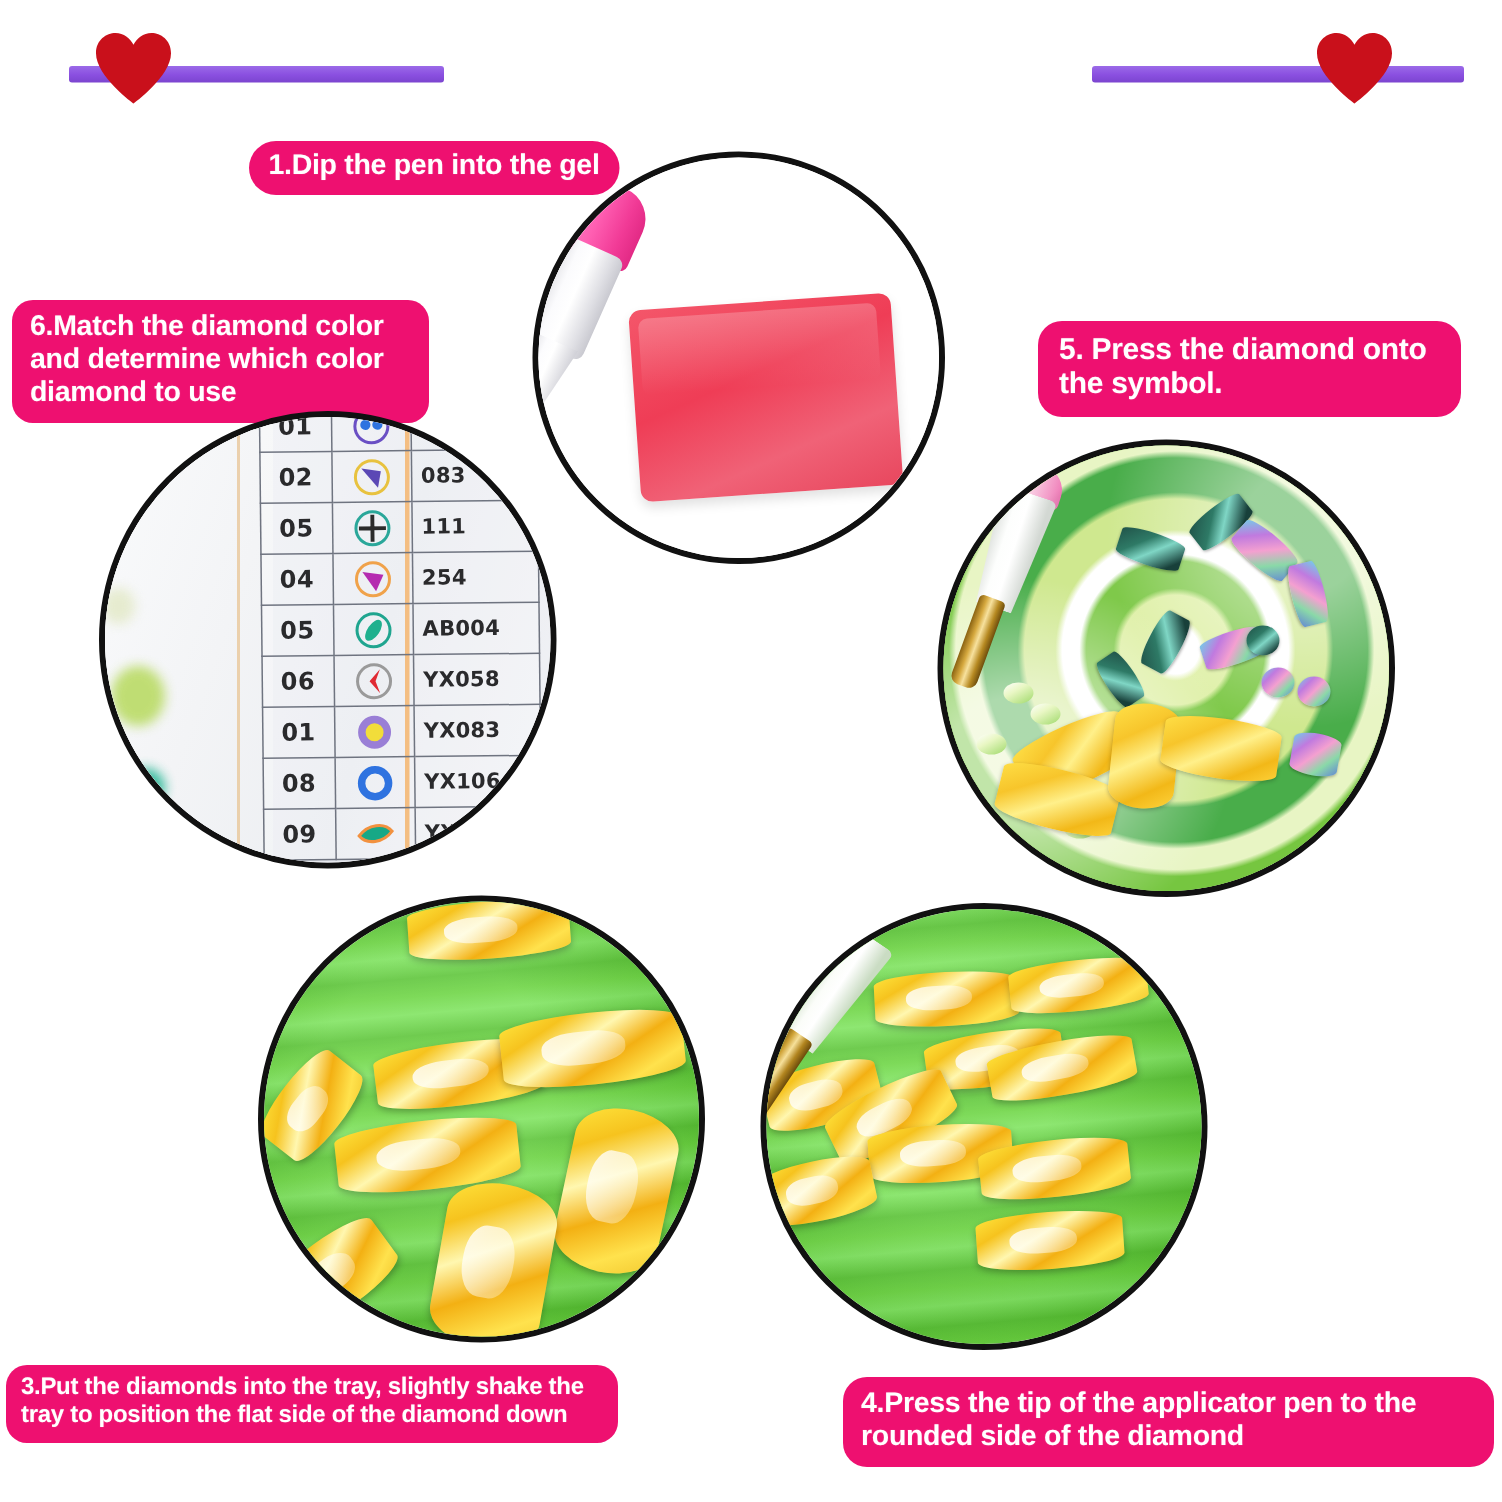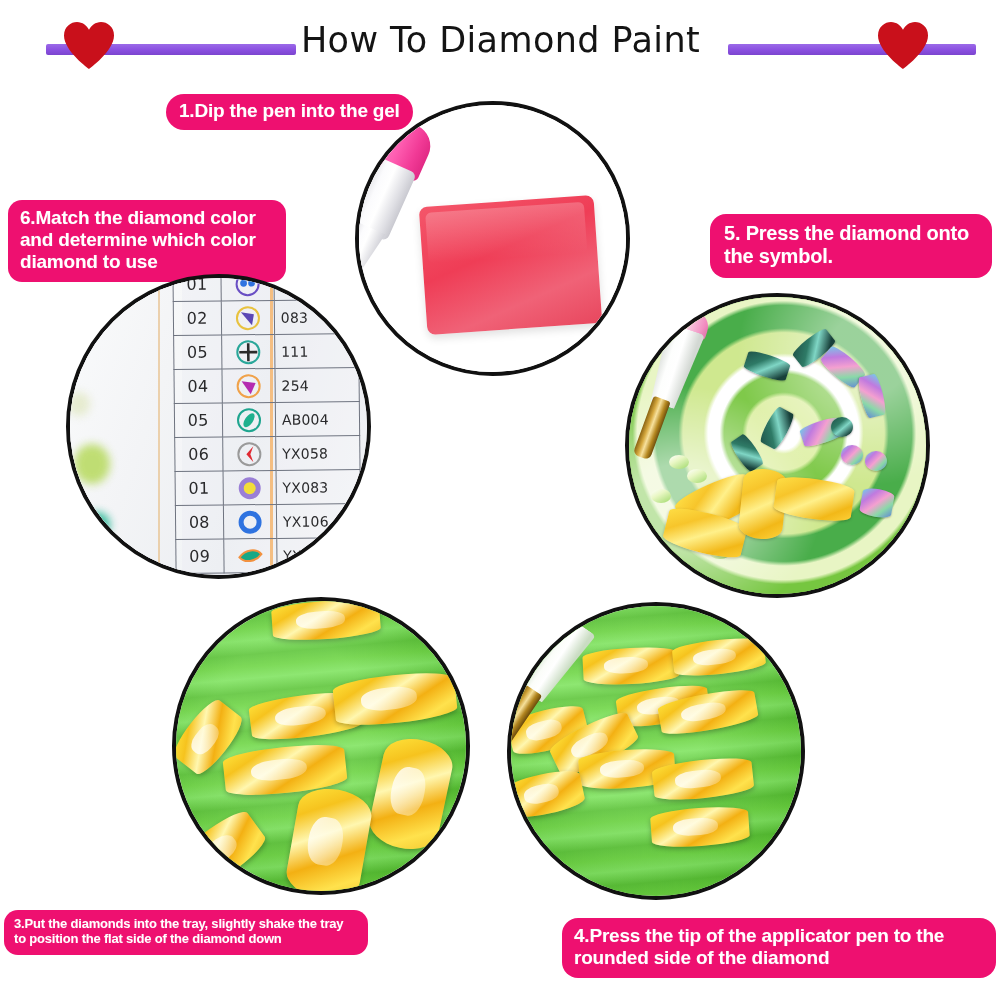--- a/index.html
+++ b/index.html
@@ -35,31 +35,31 @@
     font-weight:bold;
     border-radius:18px;
     padding:6px 13px 8px 13px;
     line-height:1.16;
     box-sizing:border-box;
     letter-spacing:-.2px;
     text-shadow:0 0 1px rgba(255,255,255,.25);
   }
   #pill-1{left:166px;top:94px;font-size:19px;border-radius:20px;}
   #pill-2{left:8px;top:200px;width:278px;font-size:19px;border-radius:14px;padding:7px 12px 9px 12px;}
-  #pill-5{left:710px;top:214px;width:282px;font-size:20px;border-radius:16px;padding:8px 14px 10px 14px;}
-  #pill-3{left:4px;top:910px;width:364px;font-size:13px;border-radius:14px;padding:6px 10px 9px 10px;}
+  #pill-5{left:692px;top:214px;width:282px;font-size:20px;border-radius:16px;padding:8px 14px 10px 14px;}
+  #pill-3{left:4px;top:910px;width:408px;font-size:16px;border-radius:14px;padding:6px 10px 9px 10px;}
   #pill-4{left:562px;top:918px;width:434px;font-size:19px;border-radius:16px;padding:7px 12px 9px 12px;}
 
   
   .circ{
     position:absolute;border-radius:50%;overflow:hidden;
     border:4px solid #111111;box-sizing:border-box;
     background:#ffffff;
   }
-  .circ .inner{position:absolute;inset:-4px;}
+  .circ .inner{position:absolute;inset:-4px;font-weight:bold;}
 
   #circle-1{left:355px;top:101px;width:275px;height:275px;}
   #circle-2{left:66px;top:274px;width:305px;height:305px;}
   #circle-5{left:625px;top:293px;width:305px;height:305px;}
   #circle-3{left:172px;top:597px;width:298px;height:298px;}
   #circle-4{left:507px;top:602px;width:298px;height:298px;}
 
   
   .c1-bg{position:absolute;inset:0;background:#ffffff;}
   .gel{
@@ -228,21 +228,20 @@
         <path d="M27 49C27 49 2 31 2 15.5 2 6.5 9 2 15 2c5.5 0 9.8 3.6 12 7.8C29.2 5.6 33.5 2 39 2c6 0 13 4.5 13 13.5C52 31 27 49 27 49z" fill="#c9101b"></path>
       </svg>
   </div>
 
   <div class="heart h-right">
     <svg viewBox="0 0 54 50">
         <path d="M27 49C27 49 2 31 2 15.5 2 6.5 9 2 15 2c5.5 0 9.8 3.6 12 7.8C29.2 5.6 33.5 2 39 2c6 0 13 4.5 13 13.5C52 31 27 49 27 49z" fill="#c9101b"></path>
       </svg>
   </div>
 
-  <div class="page-title">How To Diamond Paint</div>
 </div>
 
 <div class="pill" id="pill-1">1.Dip the pen into the gel</div>
 
 <div class="circ" id="circle-1">
   <div class="inner">
     <div class="c1-bg"></div>
     <div class="gel"></div>
     <div class="pen1">
       <div class="cap"></div>

